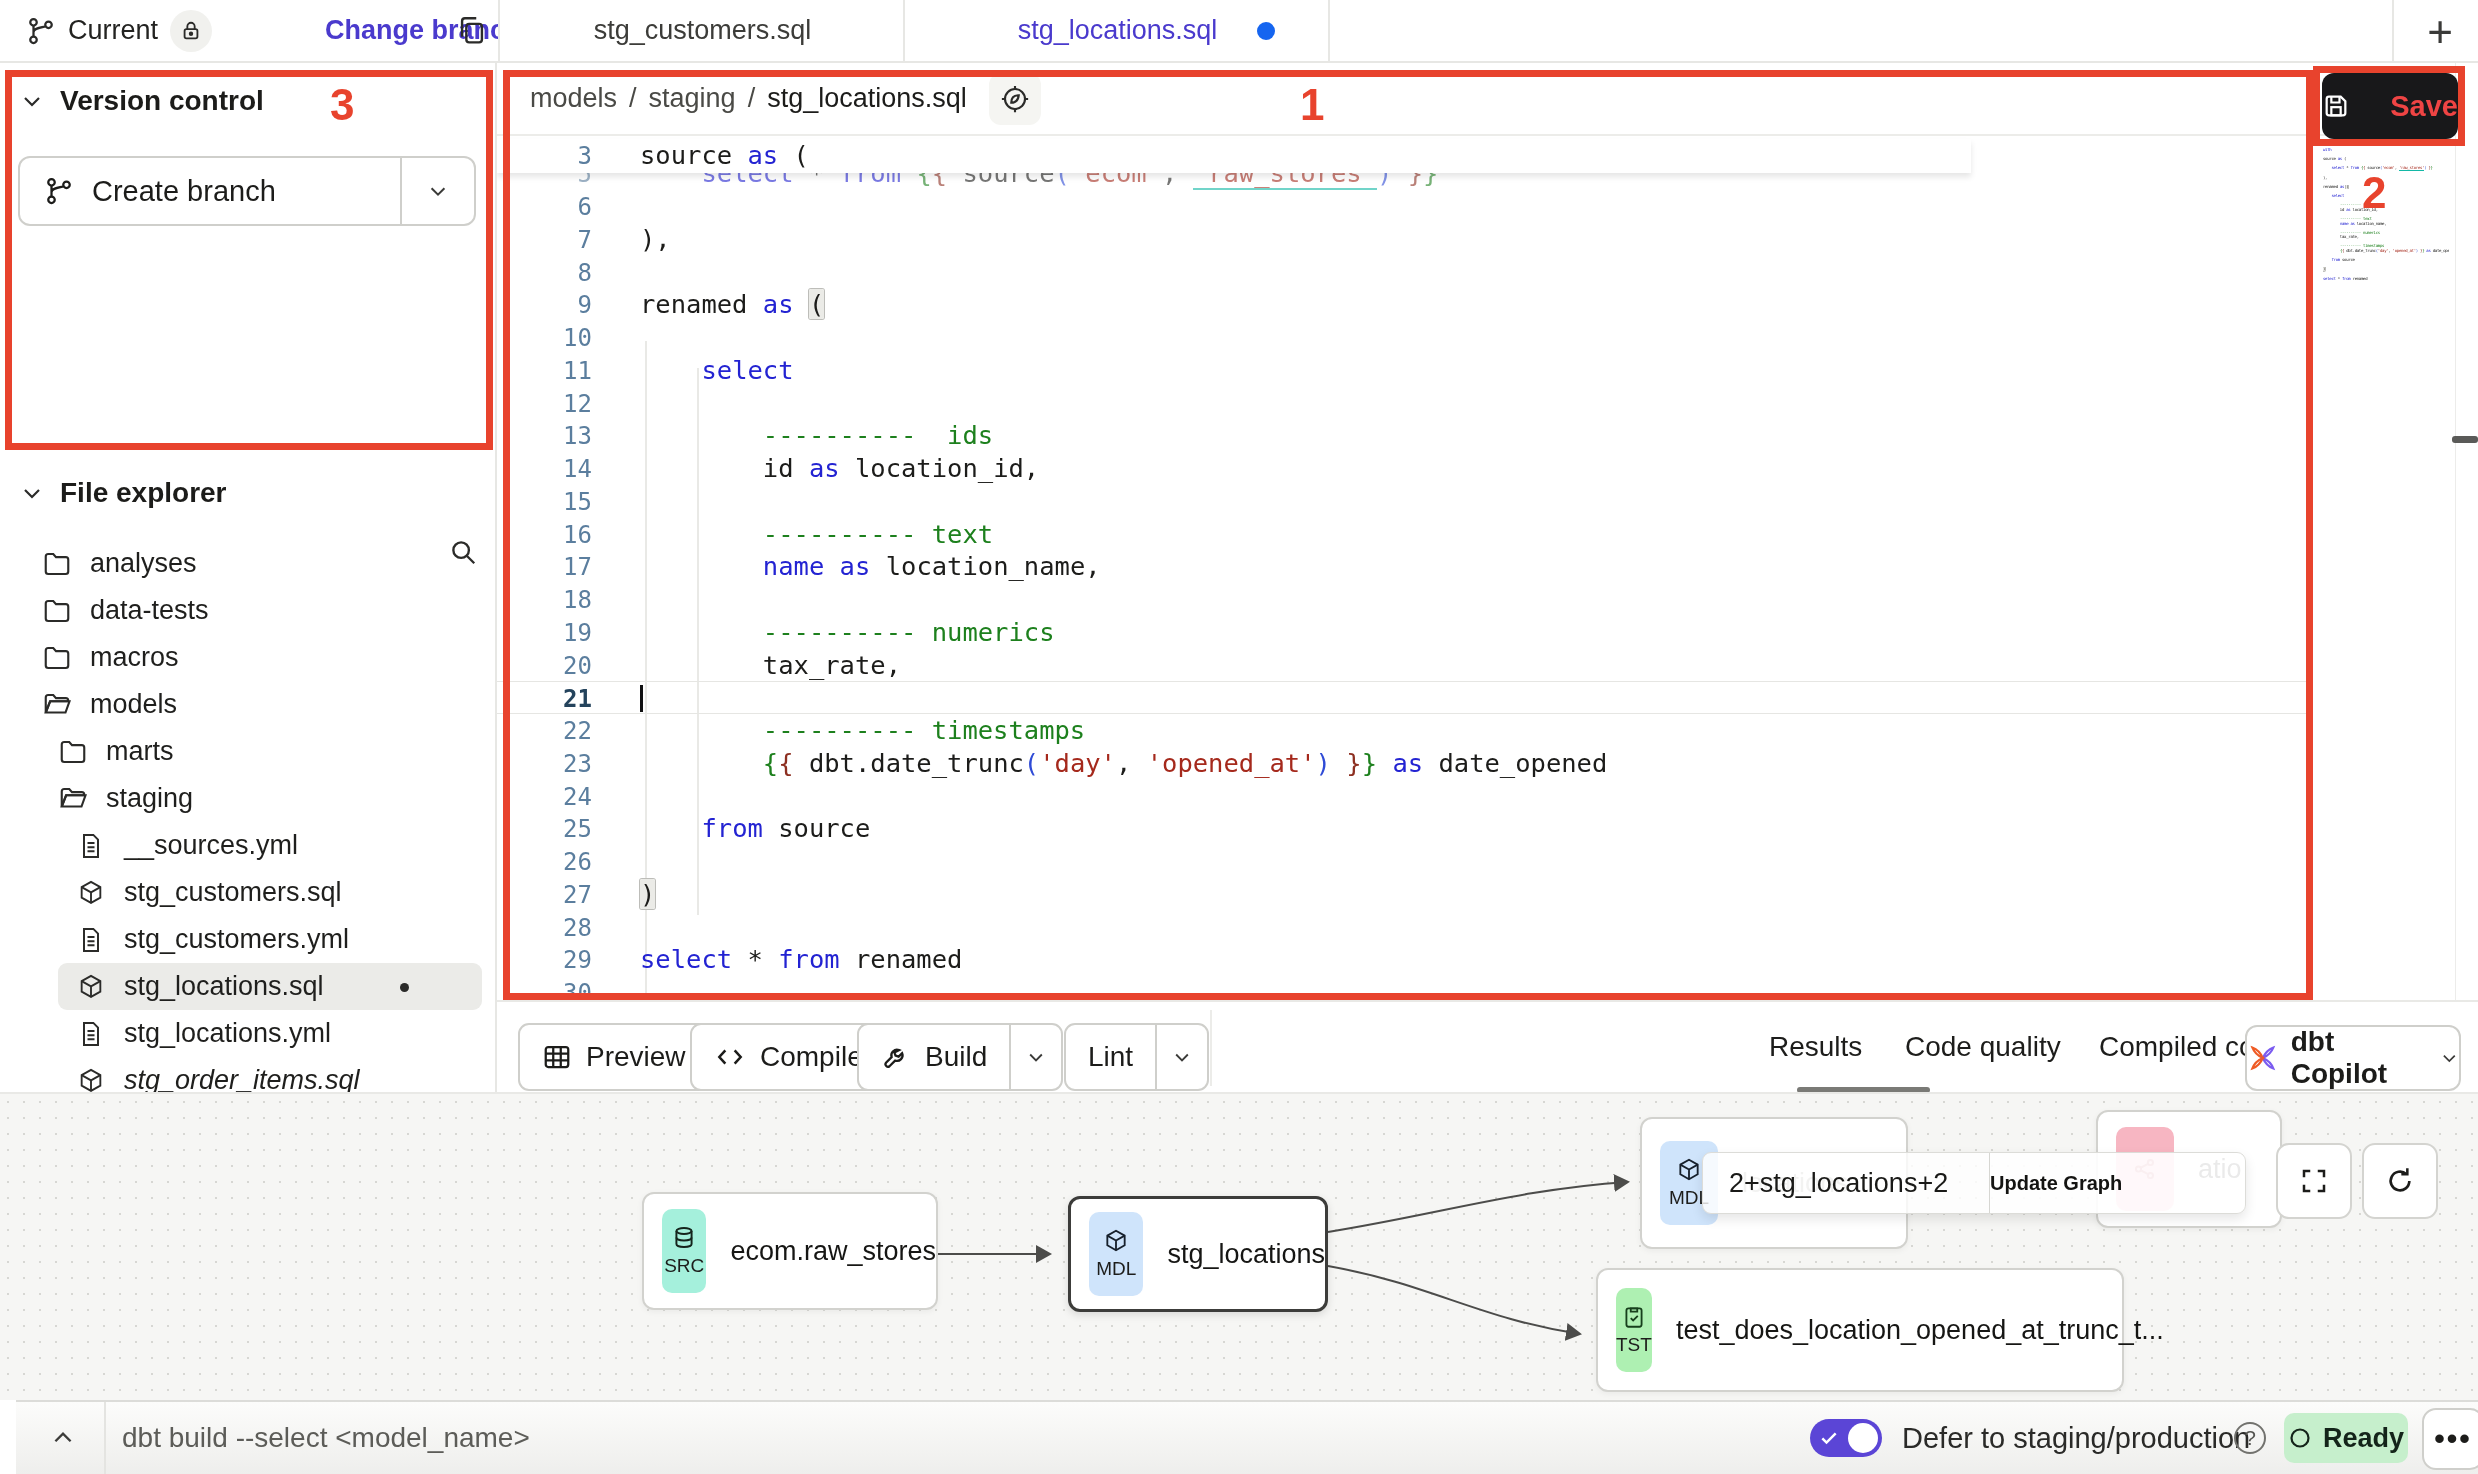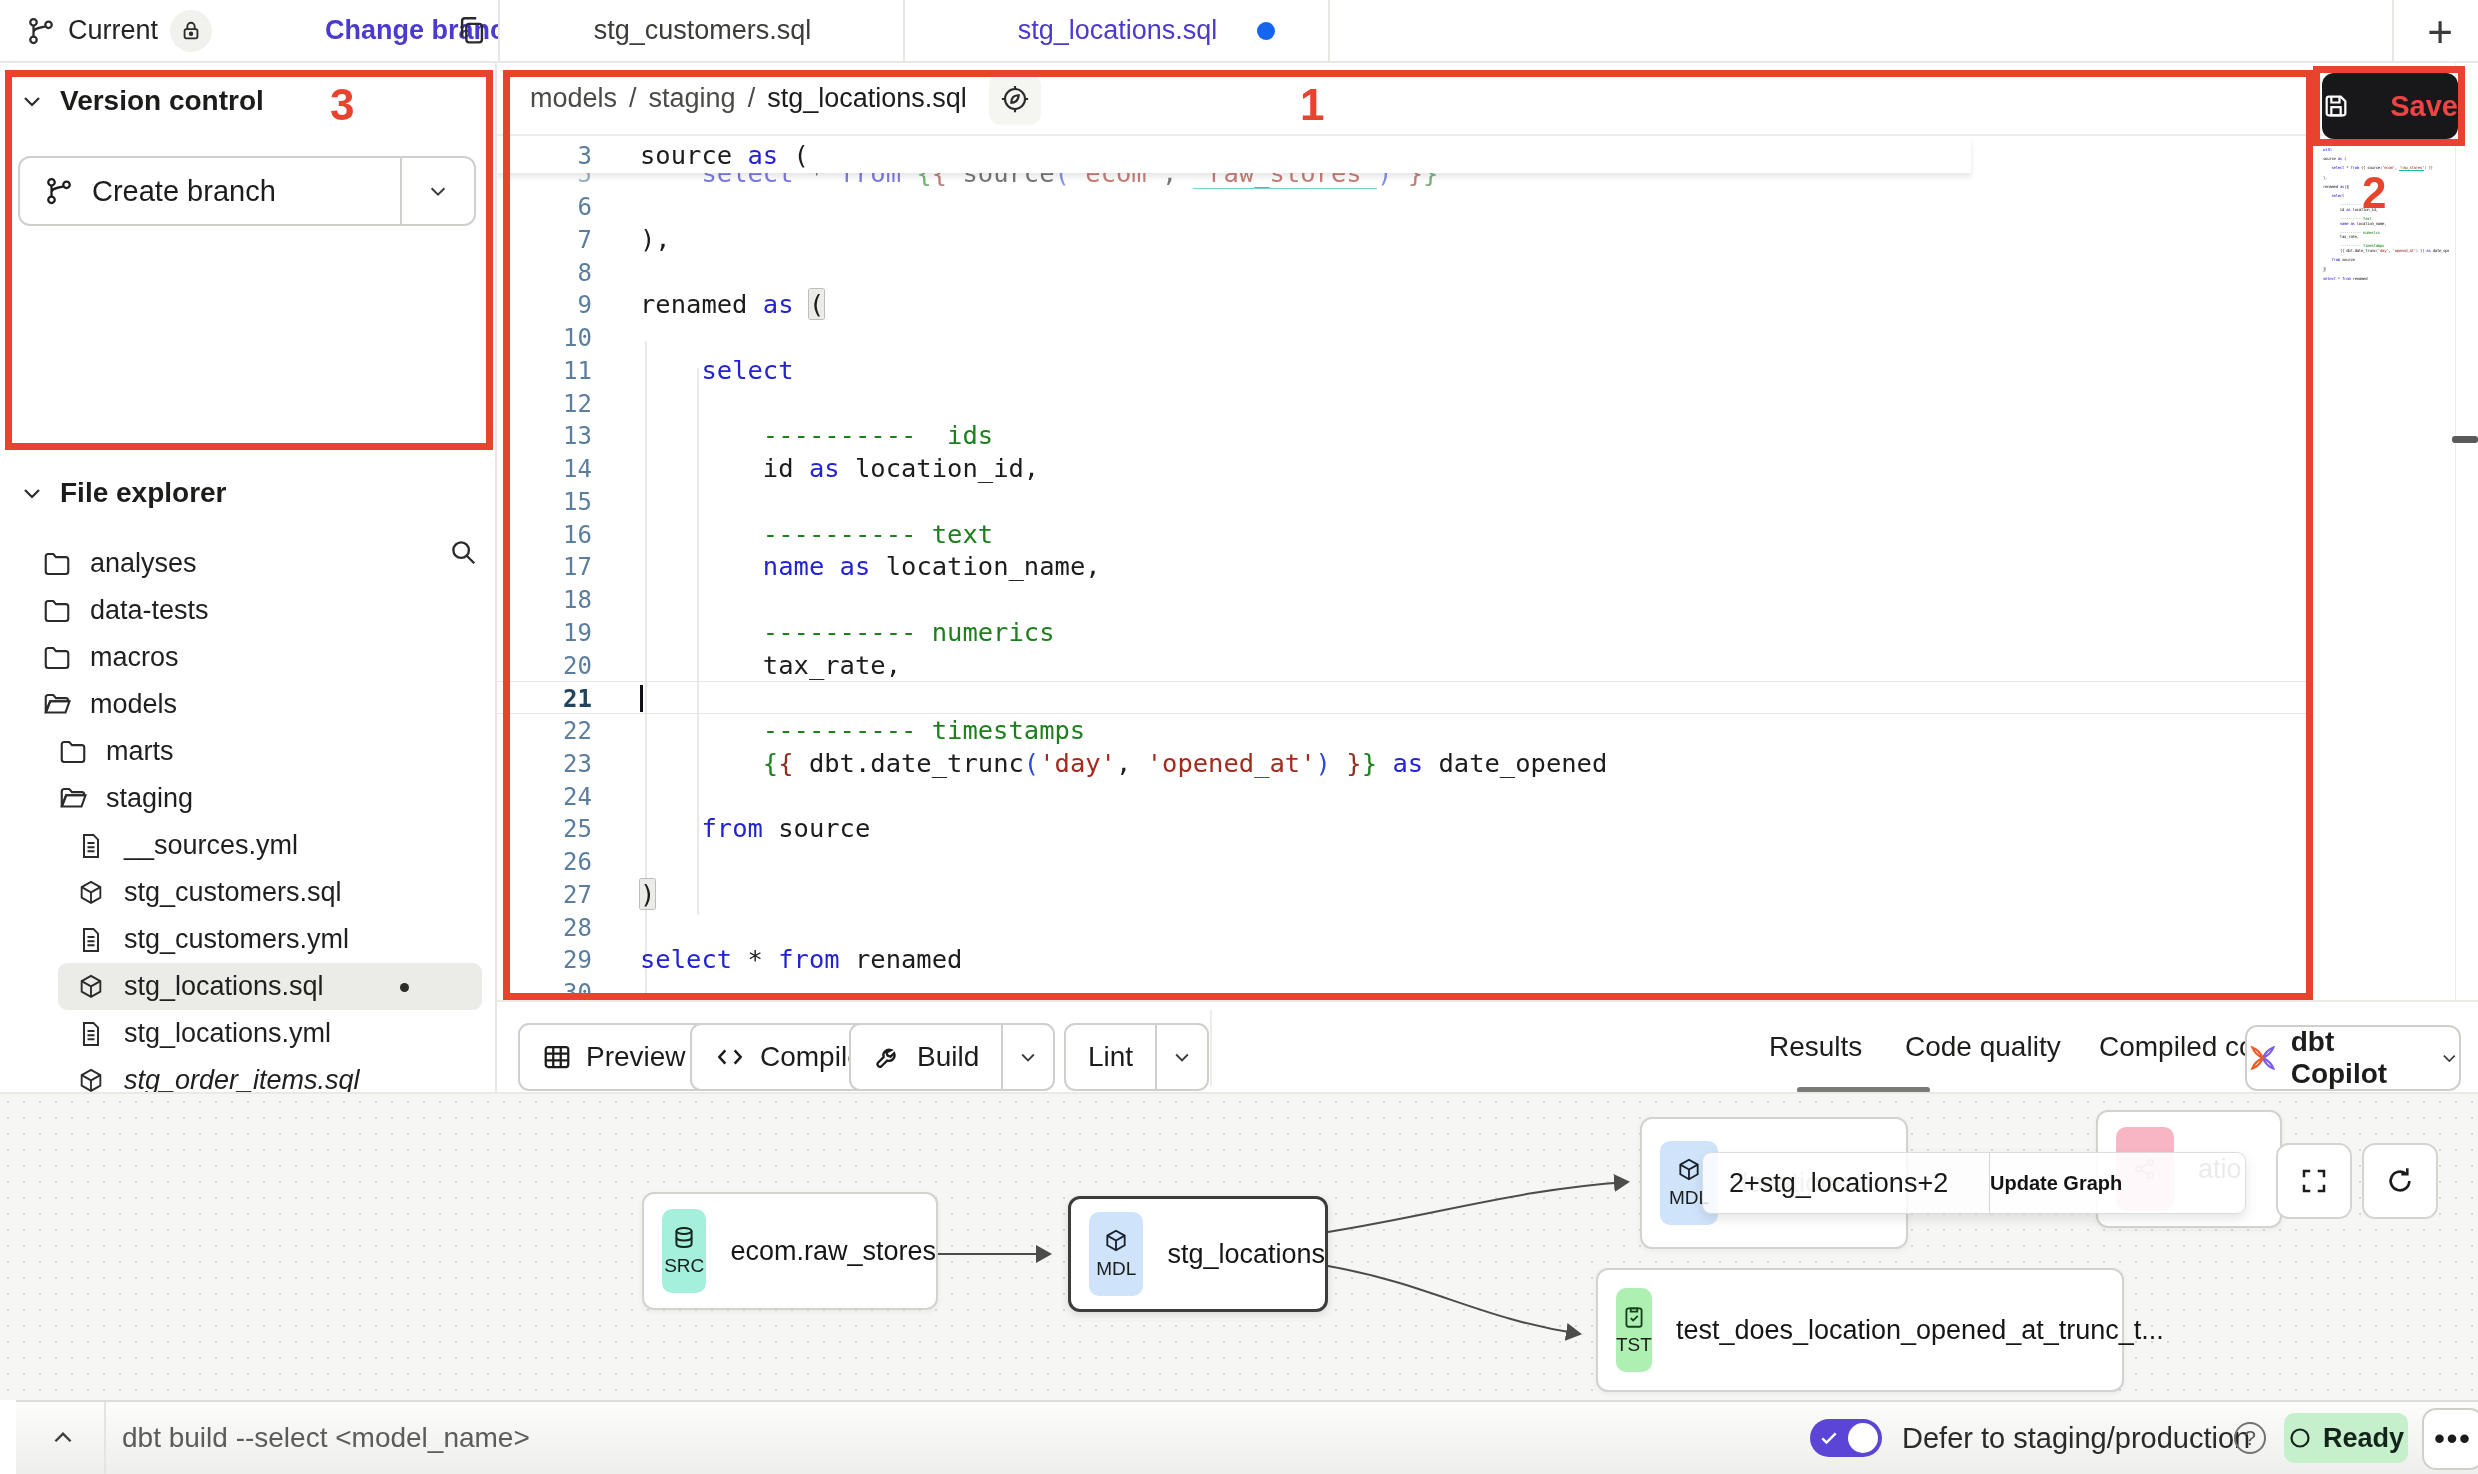--- a/index.html
+++ b/index.html
@@ -41,21 +41,21 @@
   #save-btn { left:2322px; top:73px; width:136px; height:66px; background:#18181a; border-radius:12px; display:flex; align-items:center; justify-content:space-between; gap:3px; color:#ef4444; font-size:29px; font-weight:600; z-index:20; }
 
   
   #editor-clip { left:497px; top:136px; width:1816px; height:864px; background:#fff; overflow:hidden; }
   .cl { position:relative; height:32.75px; line-height:32.75px; white-space:pre; font-family:"DejaVu Sans Mono", monospace; font-size:25.5px; }
   .ln { display:inline-block; width:95px; text-align:right; color:#5b7e9e; font-size:24px; font-family:"DejaVu Sans Mono", monospace; }
   .lt { padding-left:48px; }
   .c-kw { color:#2323d2; } .c-cm { color:#1d801d; } .c-st { color:#a5291c; }
   .c-jg { color:#1d801d; } .c-jr { color:#8d2f21; } .c-pn { color:#2f4bd6; } .c-pl { color:#1c1c1a; }
   .c-bk { color:#1c1c1a; background:#ebebe7; box-shadow:0 0 0 1px #bdbdb9; border-radius:2px; }
-  .c-su { color:#a5291c; border-bottom:1px solid #14b8a6; }
+  .c-su { color:#a5291c; border-bottom:8px solid #14b8a6; }
   #sticky { position:absolute; left:0; top:3px; width:1474px; height:34px; background:#fff; z-index:3; box-shadow:0 4px 6px rgba(0,0,0,0.10); }
   #partial5 { position:absolute; left:0; top:37px; width:1816px; height:17px; overflow:hidden; opacity:0.6; z-index:1; }
   #partial5 .cl { margin-top:-16px; }
   #code-lines { position:absolute; left:0; top:54px; width:1816px; z-index:1; }
   .cur-line { border-top:1.5px solid #e6e6e3; border-bottom:1.5px solid #e6e6e3; }
   .cur-line .ln { color:#24435c; font-weight:700; }
   .cursor-bar { display:inline-block; width:3px; height:27px; background:#101012; vertical-align:middle; margin-top:-4px; }
   .iguide { position:absolute; width:1.5px; background:#e9e9e6; z-index:0; }
 
   
@@ -456,21 +456,21 @@
       </div>
     </div>
     <div class="pbtn" style="left:193px;">
       <div class="pmain">
         <svg width="32" height="32" viewBox="0 0 24 24" fill="none" stroke="#1c1c1a" stroke-width="1.9">
             <path d="M8.5 7L4 12l4.5 5M15.5 7L20 12l-4.5 5"></path>
           </svg>
         <span>Compile</span>
       </div>
     </div>
-    <div class="pbtn" style="left:352px;">
+    <div class="pbtn" style="left:360px;">
       <div class="pmain">
         <svg width="30" height="30" viewBox="0 0 24 24" fill="none" stroke="#1c1c1a" stroke-width="1.8">
             <path d="M14.5 6.5a4.5 4.5 0 0 0-6 5.6L4 16.6a2 2 0 0 0 2.8 2.8l4.5-4.5a4.5 4.5 0 0 0 5.6-6l-2.8 2.8-2.5-0.9-0.9-2.5z"></path>
           </svg>
         <span>Build</span>
       </div>
       <div class="pcaret">
         <svg width="20" height="20" viewBox="0 0 24 24" fill="none" stroke="#3a3a38" stroke-width="2.2">
             <path d="M5 9l7 7 7-7"></path>
           </svg>

